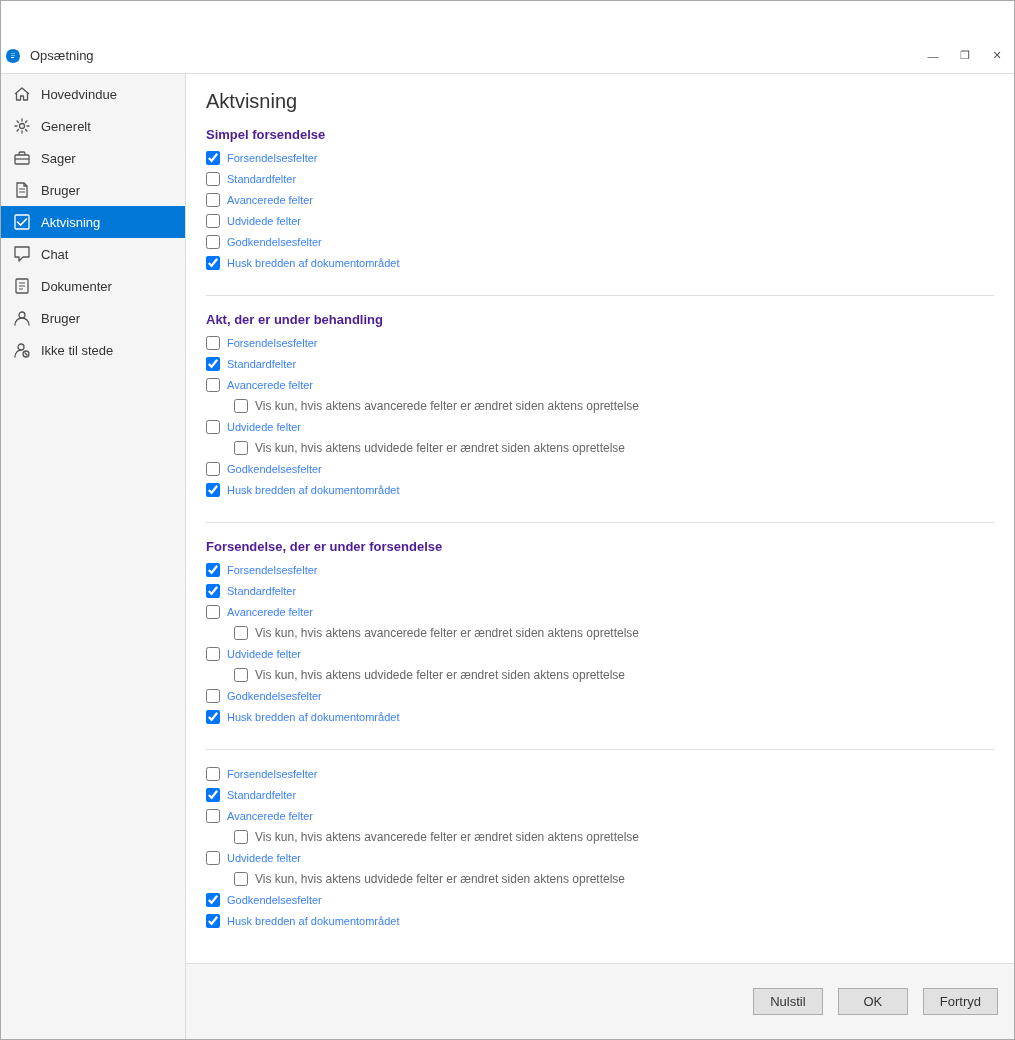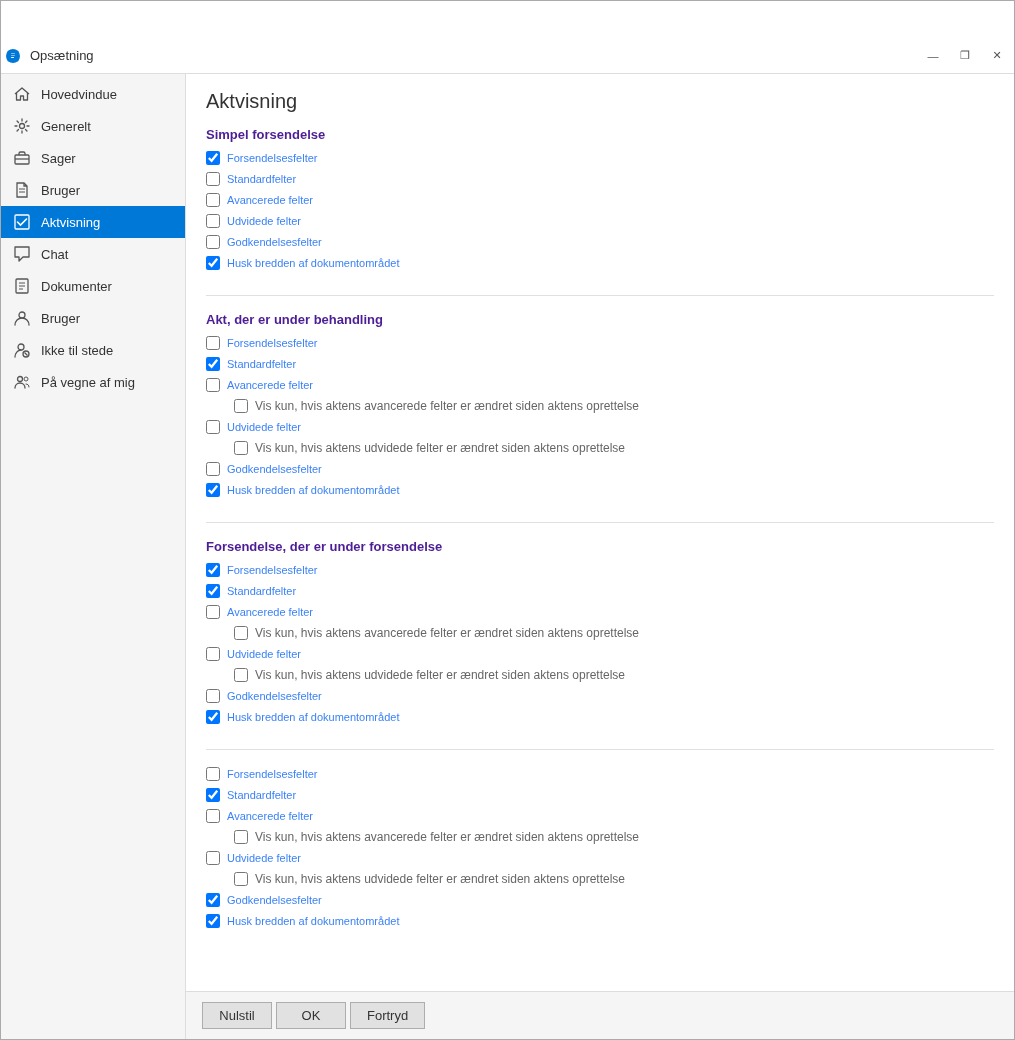--- a/index.html
+++ b/index.html
@@ -142,24 +142,24 @@
     }
     .checkbox-row input[type="checkbox"] {
       width: 14px;
       height: 14px;
       cursor: pointer;
       flex-shrink: 0;
     }
     .indented label { color: #666; font-size: 12px; }
     .footer {
       border-top: 1px solid #ddd;
-      padding: 10px 16px;
-      display: flex;
-      justify-content: flex-start;
-      gap: 4px;
+      padding: 24px 16px;
+      display: flex;
+      justify-content: flex-end;
+      gap: 15px;
       background: #f5f5f5;
     }
     .footer-btn {
       padding: 5px 16px;
       font-size: 13px;
       border: 1px solid #adadad;
       background: #e1e1e1;
       cursor: pointer;
       color: #333;
       min-width: 70px;
@@ -287,31 +287,20 @@
           <svg width="16" height="16" viewBox="0 0 16 16" fill="none">
             <circle cx="7" cy="5" r="3" stroke="#555" stroke-width="1.3"></circle>
             <path d="M1 15c0-3.866 2.686-7 6-7" stroke="#555" stroke-width="1.3" stroke-linecap="round"></path>
             <circle cx="12" cy="12" r="3" fill="none" stroke="#555" stroke-width="1.3"></circle>
             <line x1="10.5" y1="10.5" x2="13.5" y2="13.5" stroke="#555" stroke-width="1.3"></line>
           </svg>
         </span>
         <span class="sidebar-label">Ikke til stede</span>
       </div>
 
-      <div class="sidebar-item">
-        <span class="sidebar-icon">
-          <svg width="16" height="16" viewBox="0 0 16 16" fill="none">
-            <circle cx="6" cy="5" r="2.5" stroke="#555" stroke-width="1.3"></circle>
-            <path d="M1 14c0-3 2.24-5 5-5s5 2 5 5" stroke="#555" stroke-width="1.3" stroke-linecap="round"></path>
-            <circle cx="12" cy="5" r="2" stroke="#555" stroke-width="1"></circle>
-            <path d="M12 10c1.8 0 3 1.2 3 3" stroke="#555" stroke-width="1" stroke-linecap="round"></path>
-          </svg>
-        </span>
-        <span class="sidebar-label">På vegne af mig</span>
-      </div>
     </div>
 
     <div class="content-area">
       <div class="scrollable-content">
         <h1 class="page-title">Aktvisning</h1>
 
         <div class="section">
           <div class="section-title">Simpel forsendelse</div>
           <div class="checkbox-row">
             <input type="checkbox" id="sf-forsendelsesfelter" checked="" style="">

